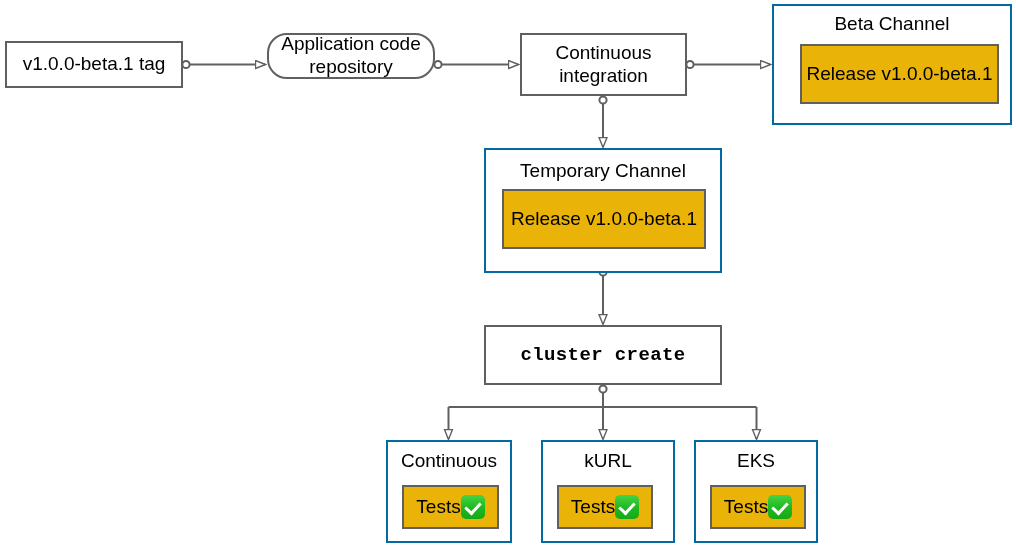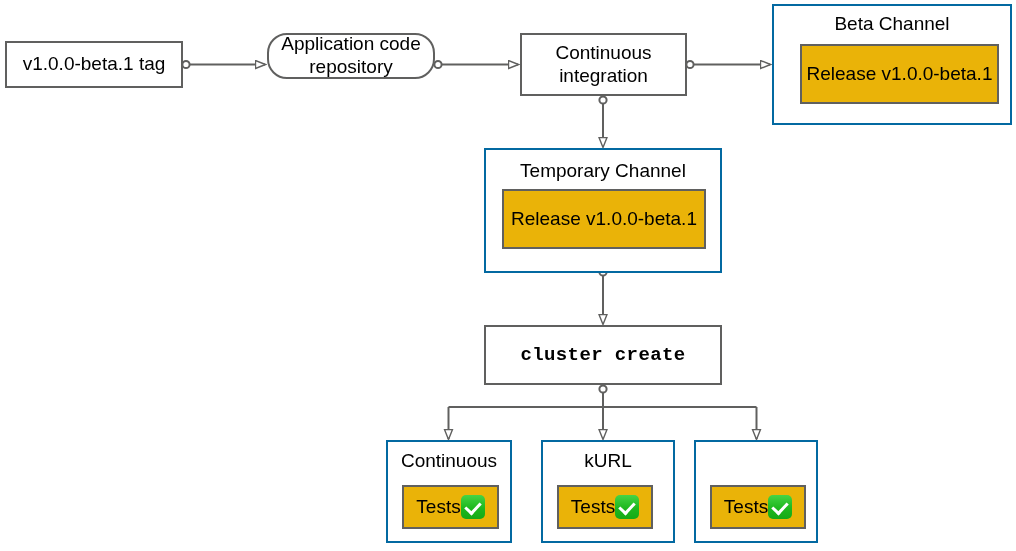--- a/index.html
+++ b/index.html
@@ -198,19 +198,20 @@
 
   <div class="container-node" style="left:541px; top:440px; width:134px; height:103px;">
     <div class="container-title" style="top:9px;">kURL</div>
     <div class="inner-box test-inner" style="left:14px; top:43px; width:96px; height:44px;">
       <span>Tests</span>
       <span class="check-icon"></span>
     </div>
   </div>
 
   <div class="container-node" style="left:694px; top:440px; width:124px; height:103px;">
+    <div class="container-title" style="top:9px;">EKS</div>
     <div class="inner-box test-inner" style="left:14px; top:43px; width:96px; height:44px;">
       <span>Tests</span>
       <span class="check-icon"></span>
     </div>
   </div>
 
 </div>
 
 </body></html>

